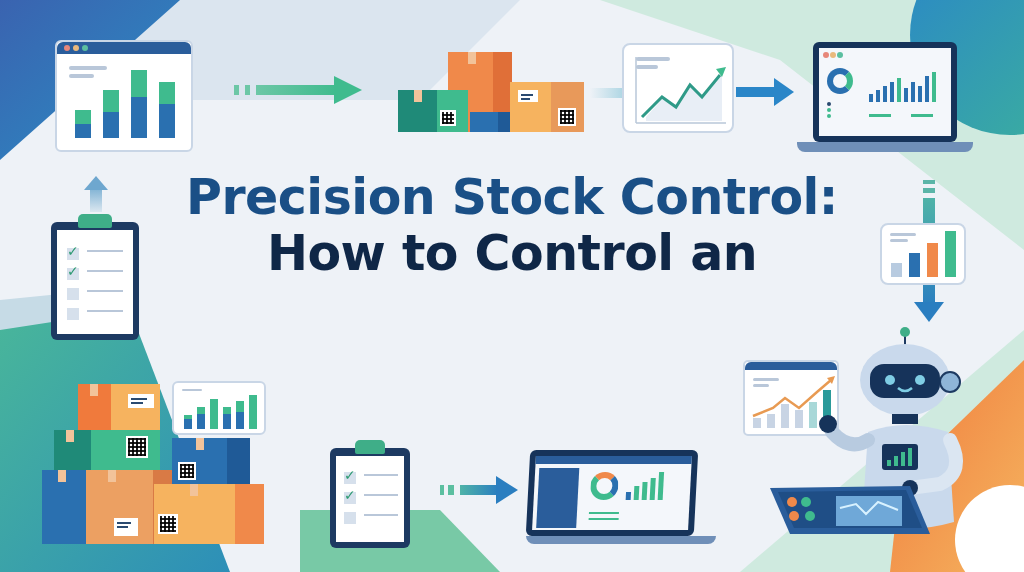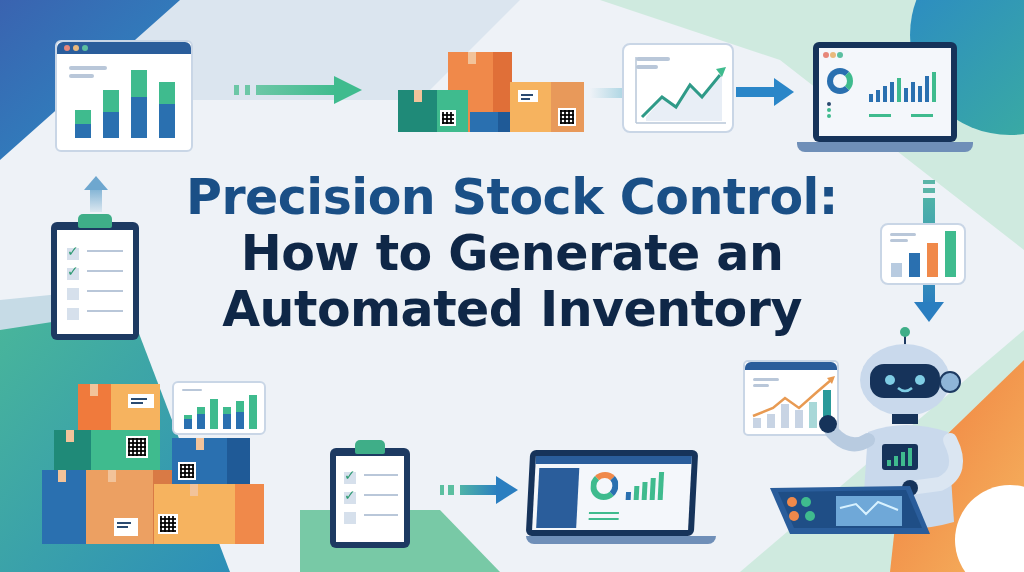--- a/index.html
+++ b/index.html
@@ -170,22 +170,21 @@
     <span class="cline" style="left:30px;top:40px;width:36px;"></span>
     <span class="chk" style="left:10px;top:58px;"></span>
     <span class="cline" style="left:30px;top:60px;width:36px;"></span>
     <span class="chk" style="left:10px;top:78px;"></span>
     <span class="cline" style="left:30px;top:80px;width:36px;"></span>
   </div>
 </div>
 
 <div class="title">
   <div class="l1">Precision Stock Control:</div>
-  <div>How to Generate an</div>
-  <div>Automated Inventory</div>
+  <div>How to Control an</div>
 </div>
 
 <div class="abs" style="left:916px;top:180px;width:26px;height:150px;">
   <div style="position:absolute;left:7px;top:0;width:12px;height:4px;background:#5bb5a8;"></div>
   <div style="position:absolute;left:7px;top:8px;width:12px;height:5px;background:#5bb5a8;"></div>
   <div style="position:absolute;left:7px;top:18px;width:12px;height:110px;background:linear-gradient(#4fb3a8,#2a7ec0);"></div>
   <div style="position:absolute;left:-2px;top:122px;border-left:15px solid transparent;border-right:15px solid transparent;border-top:20px solid #2a7ec0;"></div>
 </div>
 <div class="card" style="left:880px;top:223px;width:86px;height:62px;">
   <div class="line-gray" style="left:8px;top:8px;width:26px;height:3px;"></div>

